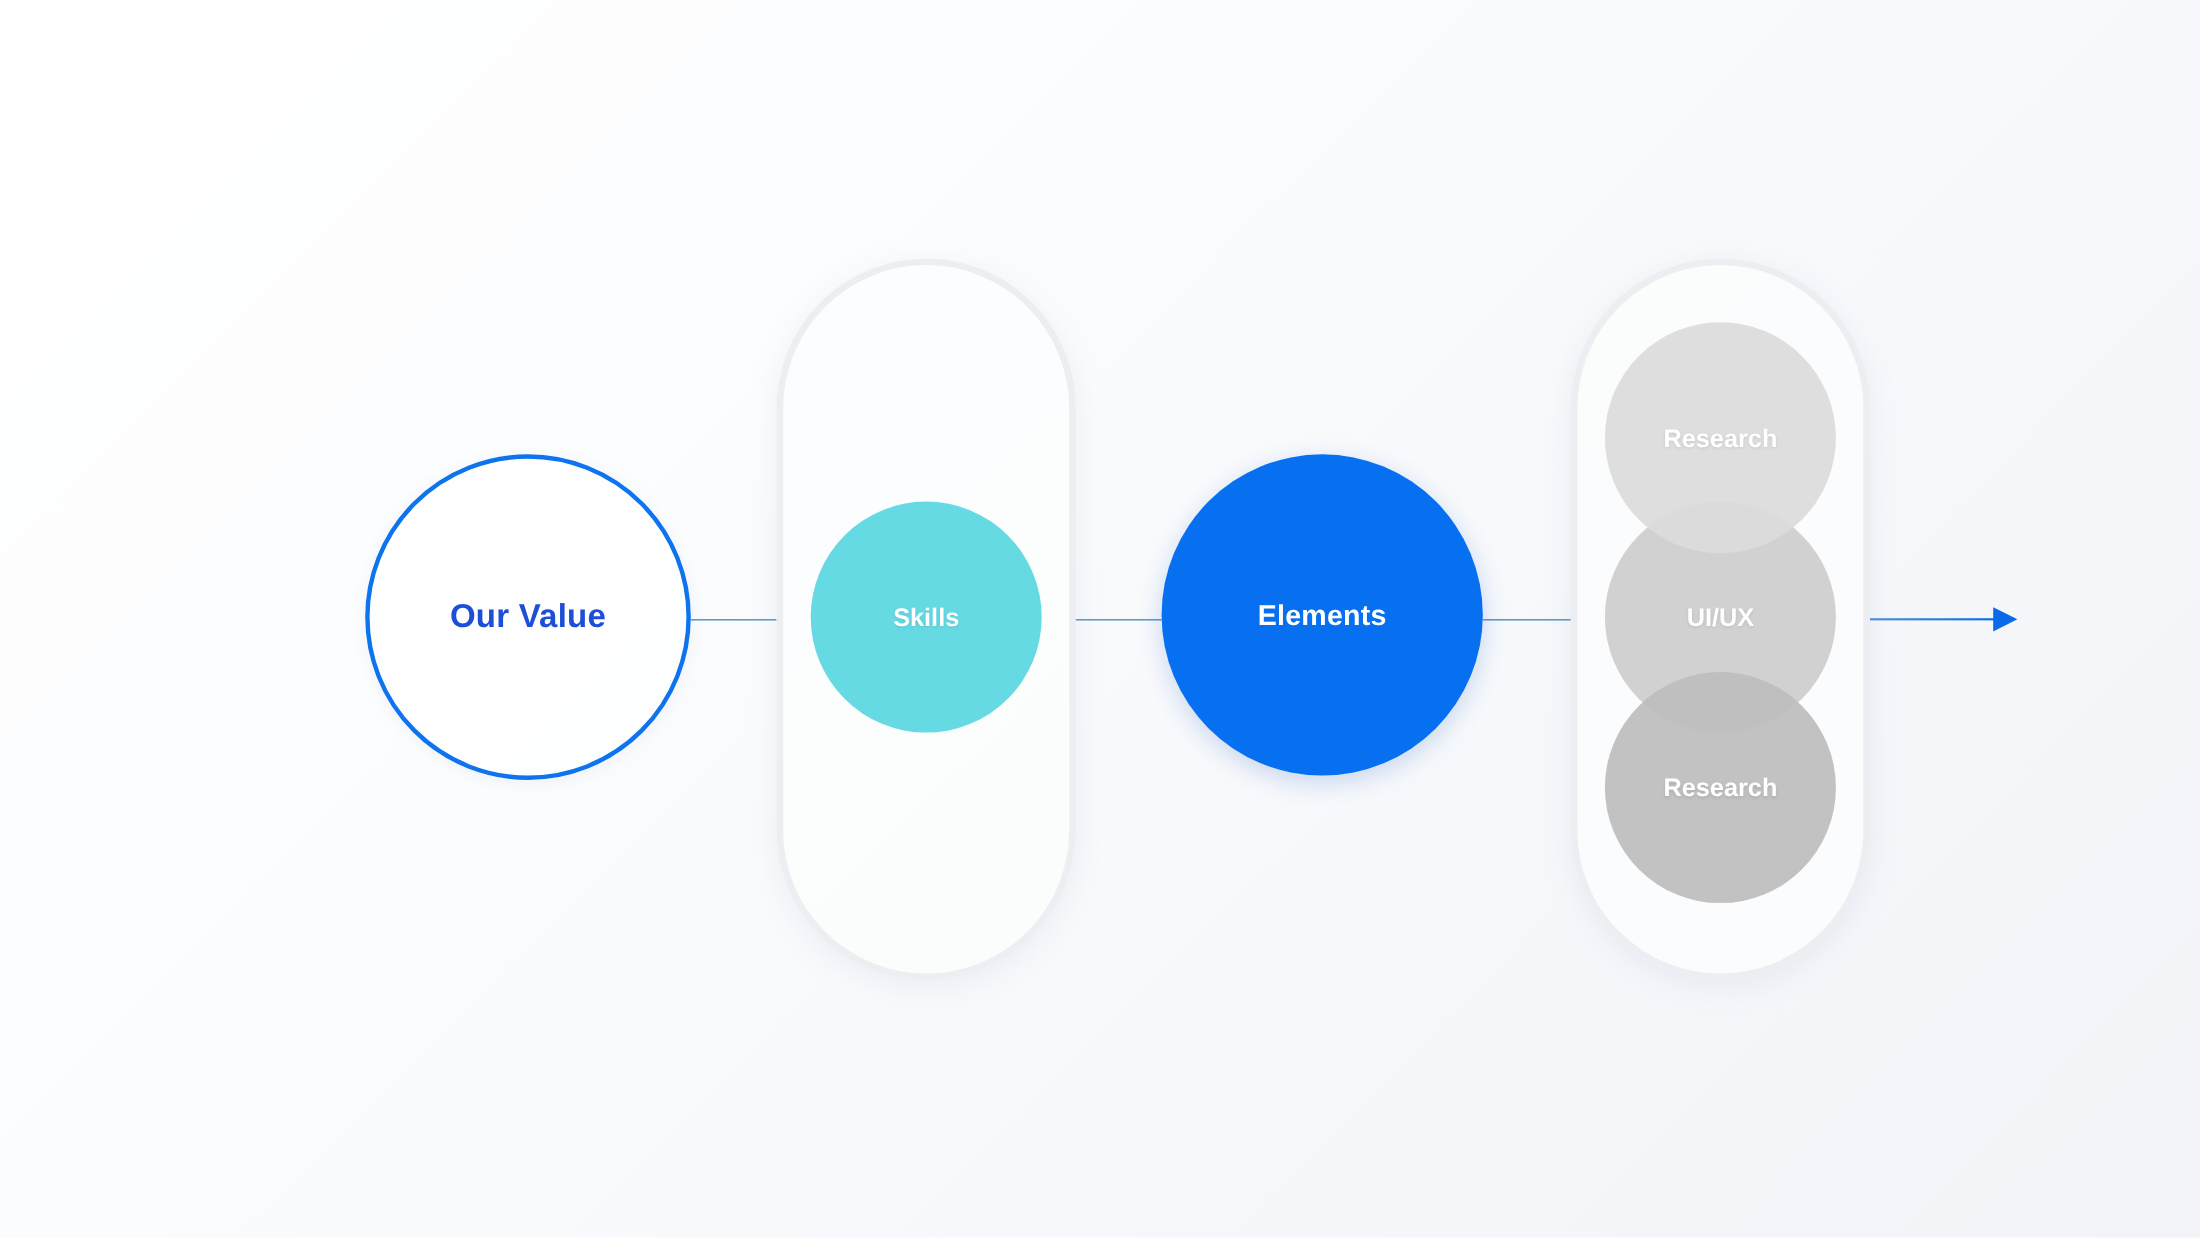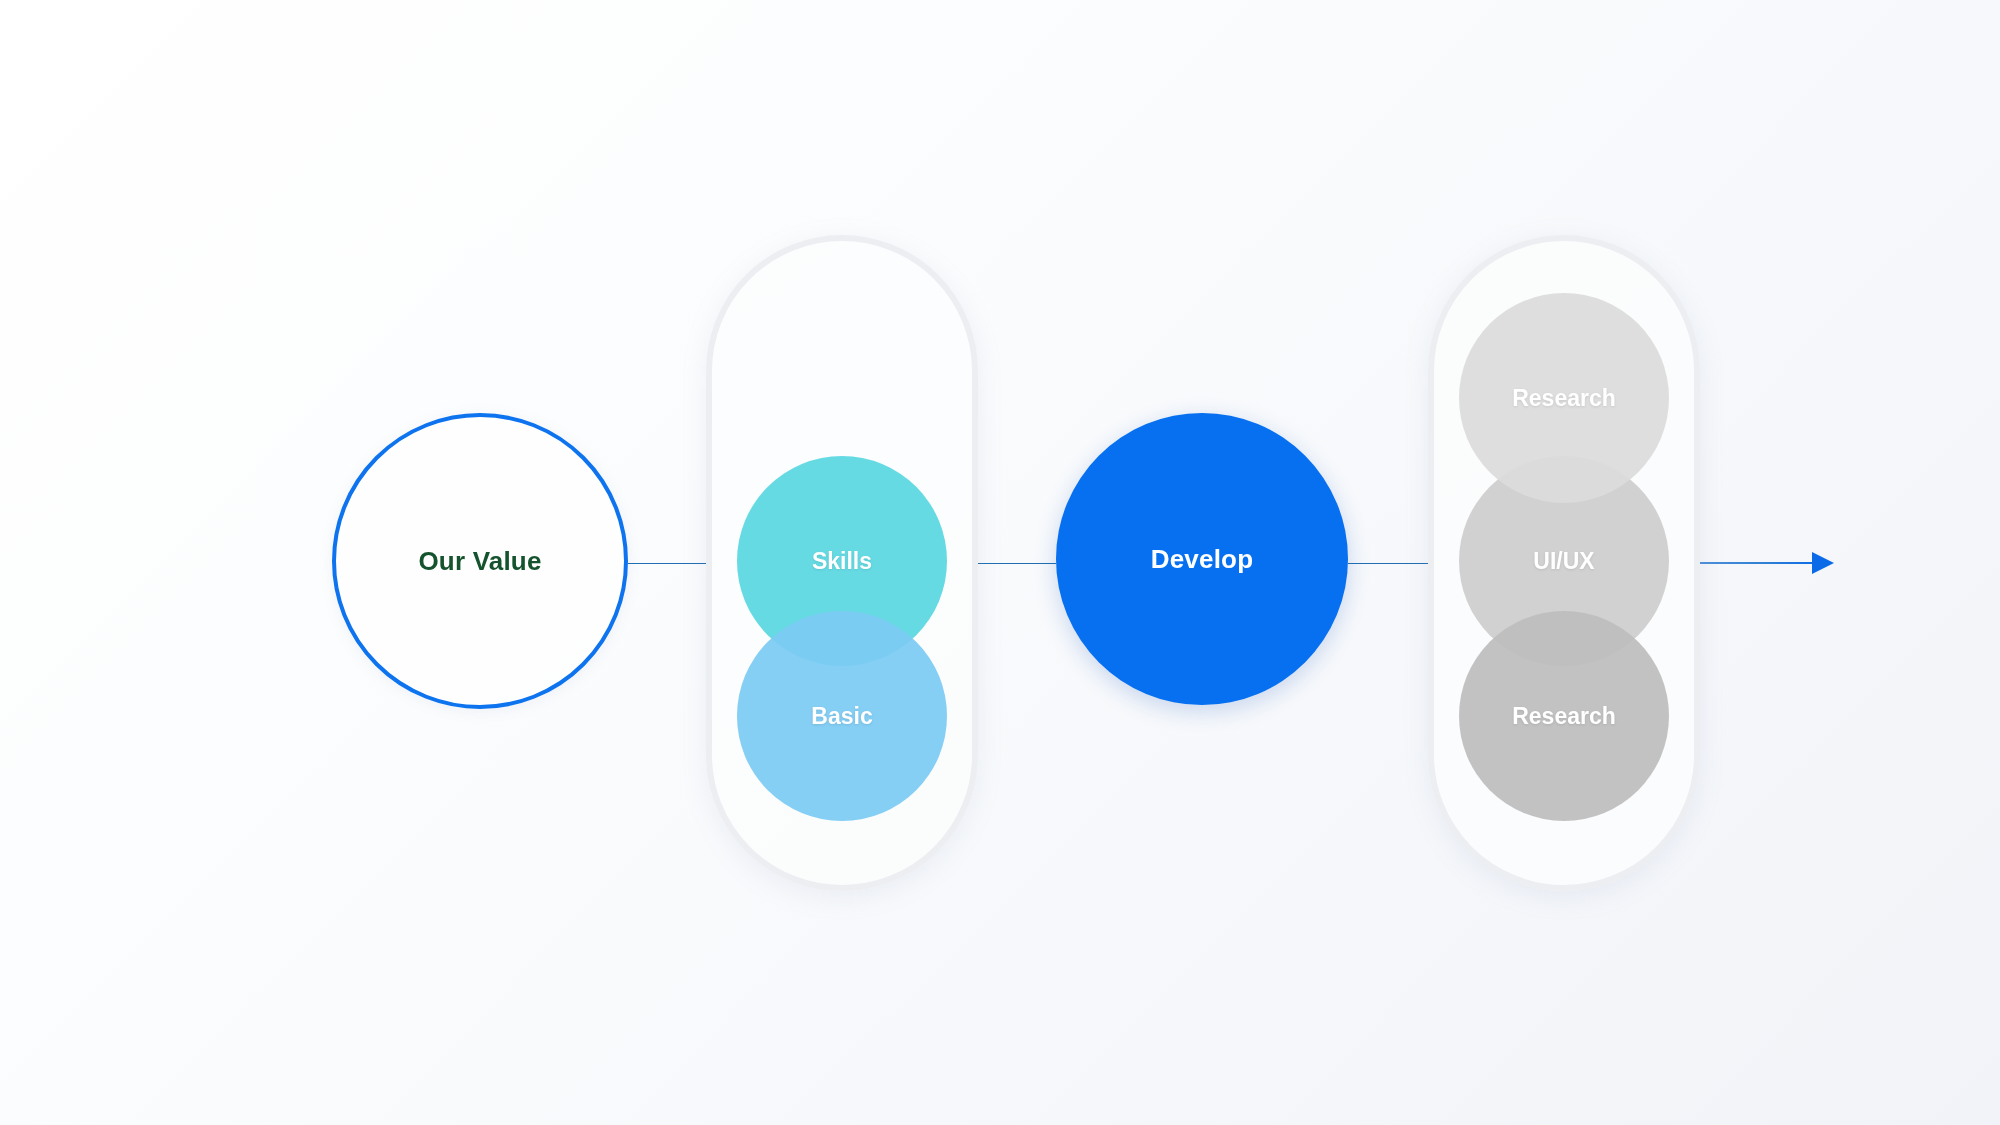--- a/index.html
+++ b/index.html
@@ -60,22 +60,22 @@
     border-radius: 50%;
     border: 4px solid #0d73ee;
     background: rgba(255,255,255,0.65);
     box-sizing: border-box;
     display: flex;
     align-items: center;
     justify-content: center;
     box-shadow: 0 2px 14px rgba(120,140,180,0.10);
   }
   .ring-node .node-label {
-    color: #14532d;
-    font-size: 26px;
+    color: #1d4ed8;
+    font-size: 30px;
     font-weight: 700;
     letter-spacing: 0.2px;
   }
 
   
   .solid-node {
     position: absolute;
     left: 1056px;
     top: 413px;
     width: 292px;
@@ -155,27 +155,24 @@
   <div class="arrow-head"></div>
 
   <div class="ring-node">
     <span class="node-label">Our Value</span>
   </div>
 
   <div class="pill left-pill">
     <div class="bubble b2">
       <span class="bubble-label">Skills</span>
     </div>
-    <div class="bubble b3">
-      <span class="bubble-label">Basic</span>
-    </div>
   </div>
 
   <div class="solid-node">
-    <span class="node-label">Develop</span>
+    <span class="node-label">Elements</span>
   </div>
 
   <div class="pill right-pill">
     <div class="bubble b2">
       <span class="bubble-label">UI/UX</span>
     </div>
     <div class="bubble b1">
       <span class="bubble-label">Research</span>
     </div>
     <div class="bubble b3">

